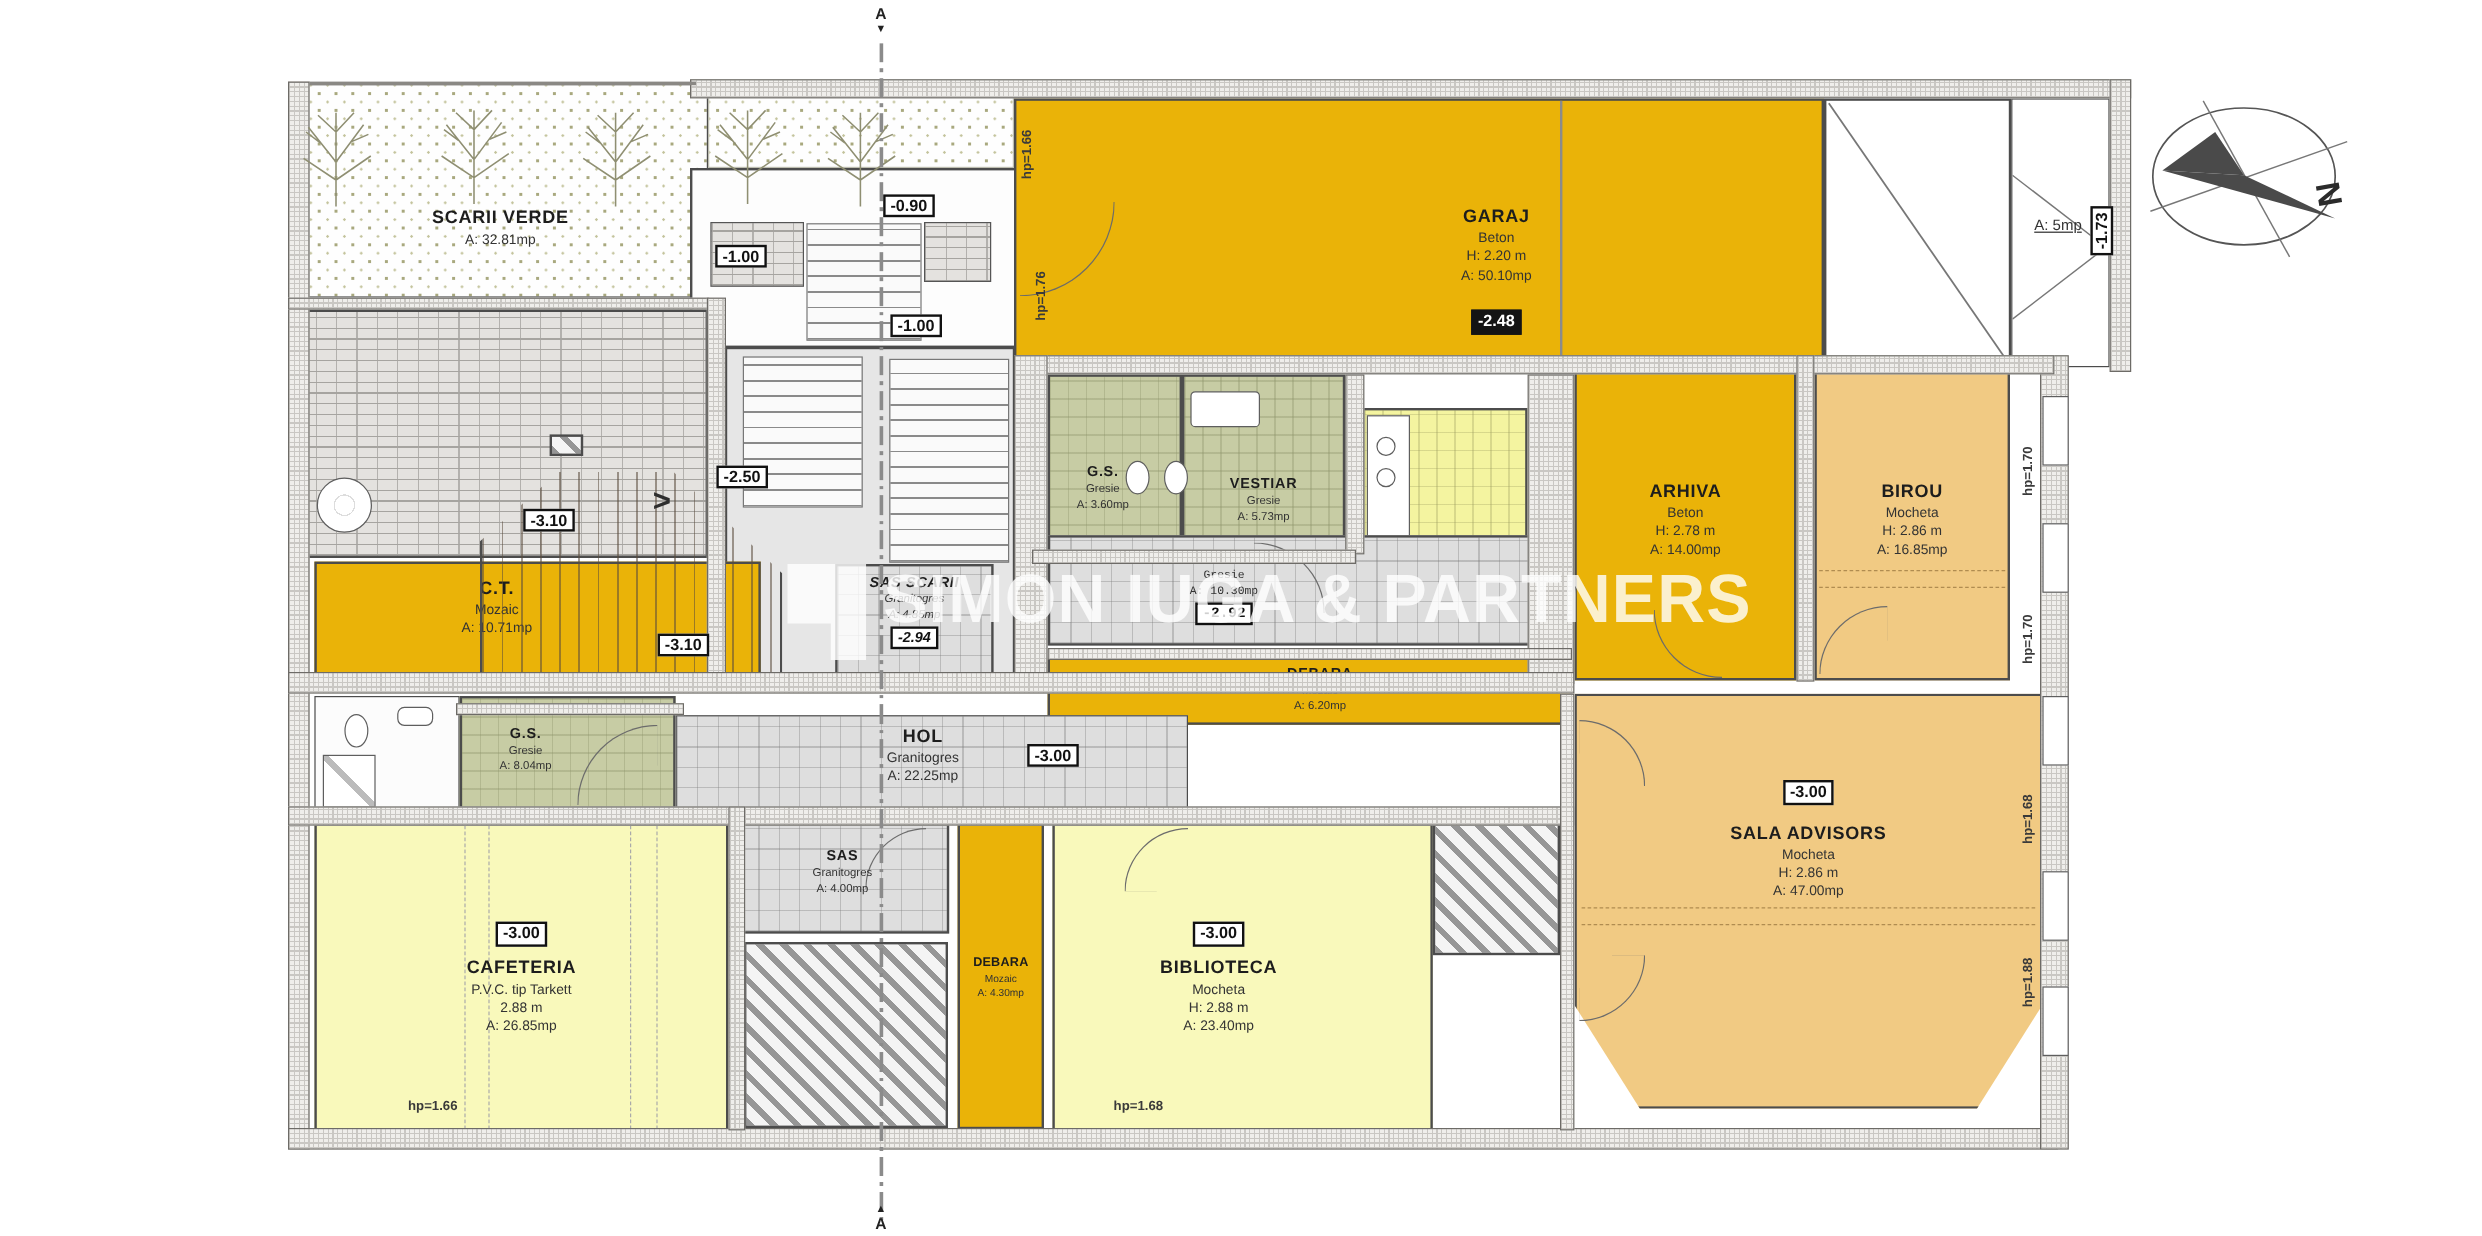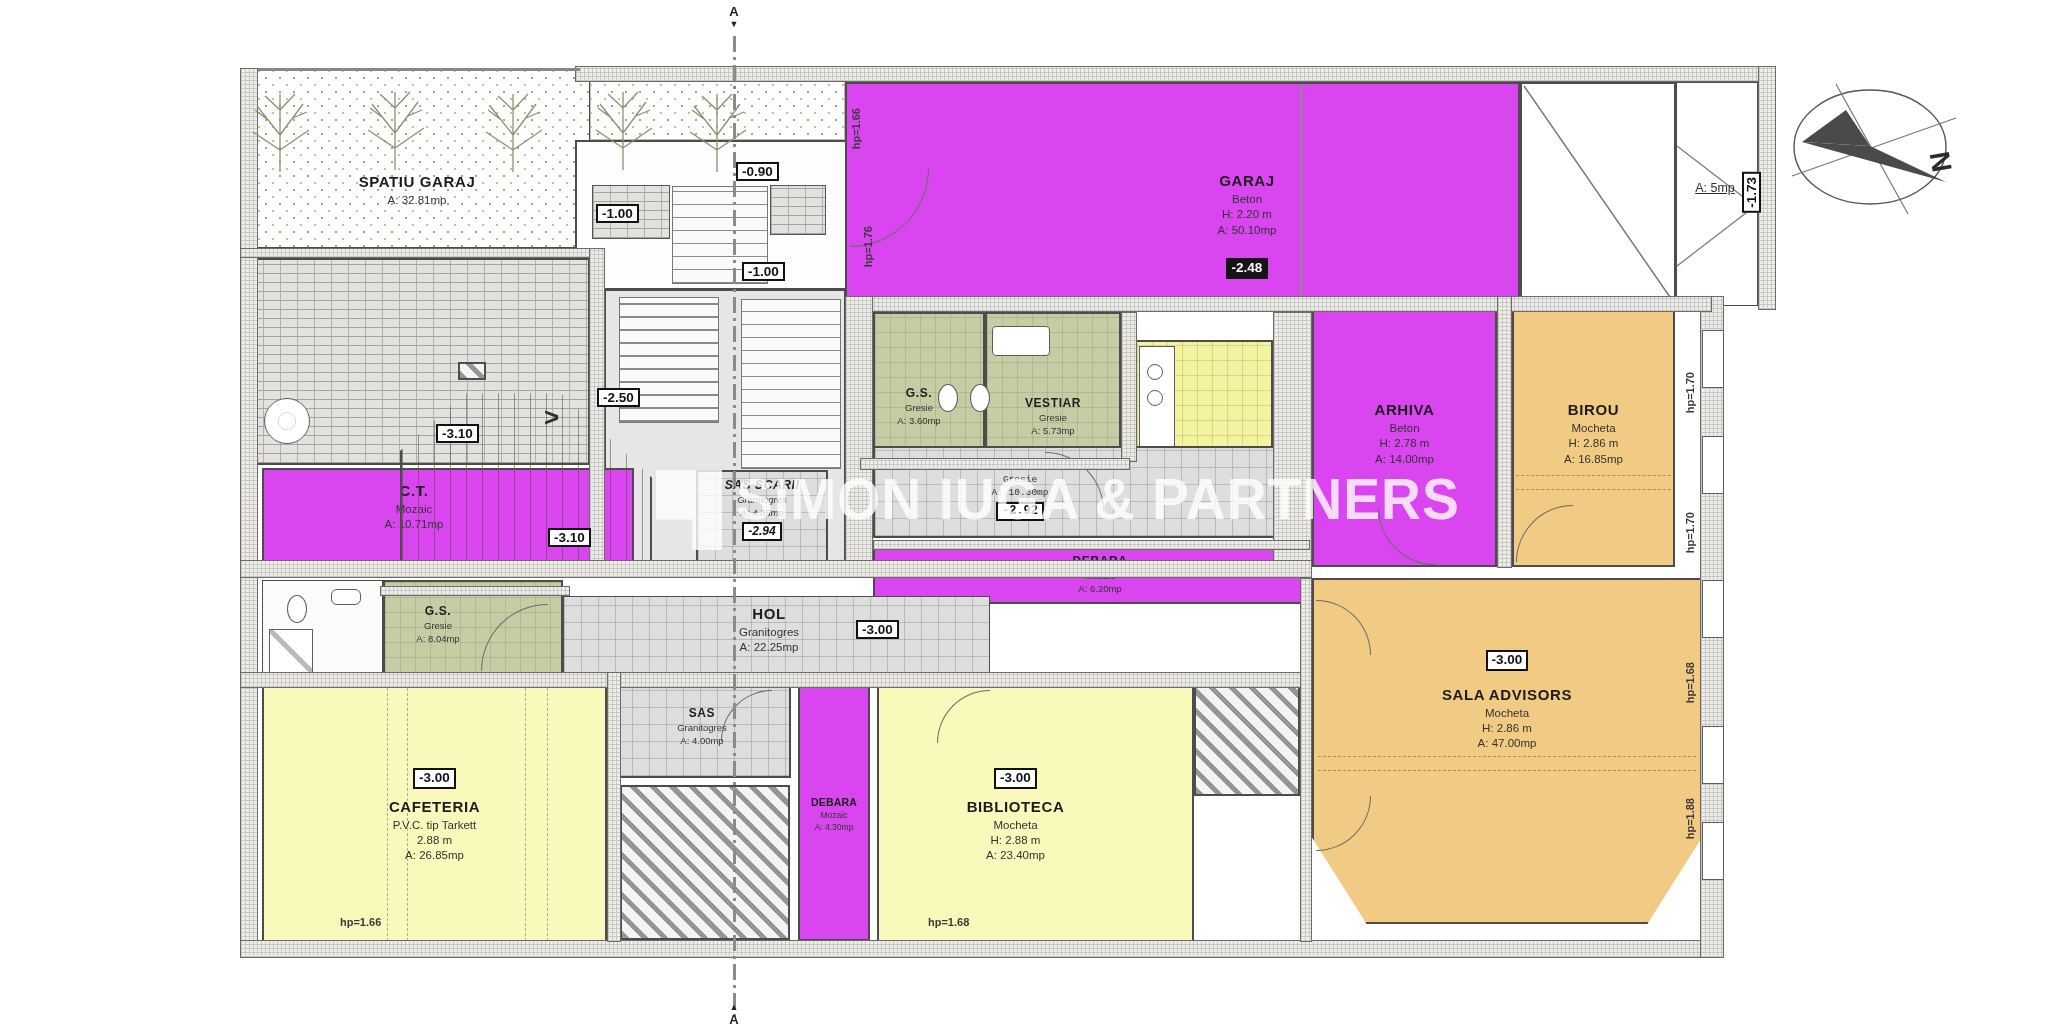--- a/index.html
+++ b/index.html
@@ -7,21 +7,21 @@
        font-family:"Liberation Sans", sans-serif;color:#2b2b2b;}
   .abs{position:absolute;box-sizing:border-box;}
   
   .wall{position:absolute;box-sizing:border-box;background:
         repeating-linear-gradient(90deg,#c9c7c3 0 1px,transparent 1px 4px),
         repeating-linear-gradient(0deg,#c9c7c3 0 1px,transparent 1px 4px),#efeeeb;
         border:1px solid #6d6b67;z-index:4;}
   .thinline{position:absolute;background:#8a8884;z-index:4;}
   
   .room{position:absolute;box-sizing:border-box;border:2px solid #4c4c4c;z-index:2;}
-  .tan{background:#d946ef;}
+  .tan{background:#eab308;}
   .tan2{background:#bdae9d;}
   .orange{background:#f1ca83;}
   .paleyellow{background:#f9f9bb;}
   .kitchyellow{background:#f4f4a0;}
   .green{background:
      repeating-linear-gradient(90deg,rgba(140,146,105,.35) 0 1px,transparent 1px 15px),
      repeating-linear-gradient(0deg,rgba(140,146,105,.35) 0 1px,transparent 1px 15px),#c7cca4;}
   .grid{background:
      repeating-linear-gradient(90deg,rgba(120,120,120,.35) 0 1px,transparent 1px 17px),
      repeating-linear-gradient(0deg,rgba(120,120,120,.35) 0 1px,transparent 1px 17px),#dedede;}
@@ -95,21 +95,21 @@
 <div class="wall" style="left:860px;top:458px;width:270px;height:12px;"></div>
 <div class="wall" style="left:240px;top:560px;width:1072px;height:18px;"></div>
 <div class="wall" style="left:240px;top:672px;width:1072px;height:16px;"></div>
 <div class="wall" style="left:607px;top:672px;width:14px;height:270px;"></div>
 <div class="wall" style="left:1300px;top:578px;width:12px;height:364px;"></div>
 <div class="wall" style="left:873px;top:540px;width:437px;height:10px;"></div>
 <div class="wall" style="left:380px;top:586px;width:190px;height:10px;"></div>
 
 <div class="room dots" style="left:244px;top:70px;width:346px;height:178px;border-width:1px;">
   <div class="lbl" style="left:0;right:0;top:102px;">
-    <div class="rname">SPATIU GARAJ</div>
+    <div class="rname">SCARII VERDE</div>
     <div class="rsub">A: 32.81mp</div>
   </div>
 </div>
 <div class="abs dots" style="left:590px;top:70px;width:255px;height:70px;border:1px solid #bdbdb0;z-index:2;"></div>
 <div class="abs" style="left:235px;top:80px;width:90px;height:95px;z-index:5;"><svg width="90" height="95">
       <g stroke="#8f8f72" stroke-width="1.3" fill="none">
         <path d="M45 92 V55 M45 55 L22 26 M32 39 L20 30 M45 55 L68 24 M58 38 L72 32 M45 55 L45 14 M45 30 L30 16 M45 30 L60 14 M45 70 L18 52 M45 70 L74 50"></path>
       </g>
     </svg></div>
 <div class="abs" style="left:350px;top:78px;width:90px;height:95px;z-index:5;"><svg width="90" height="95">

